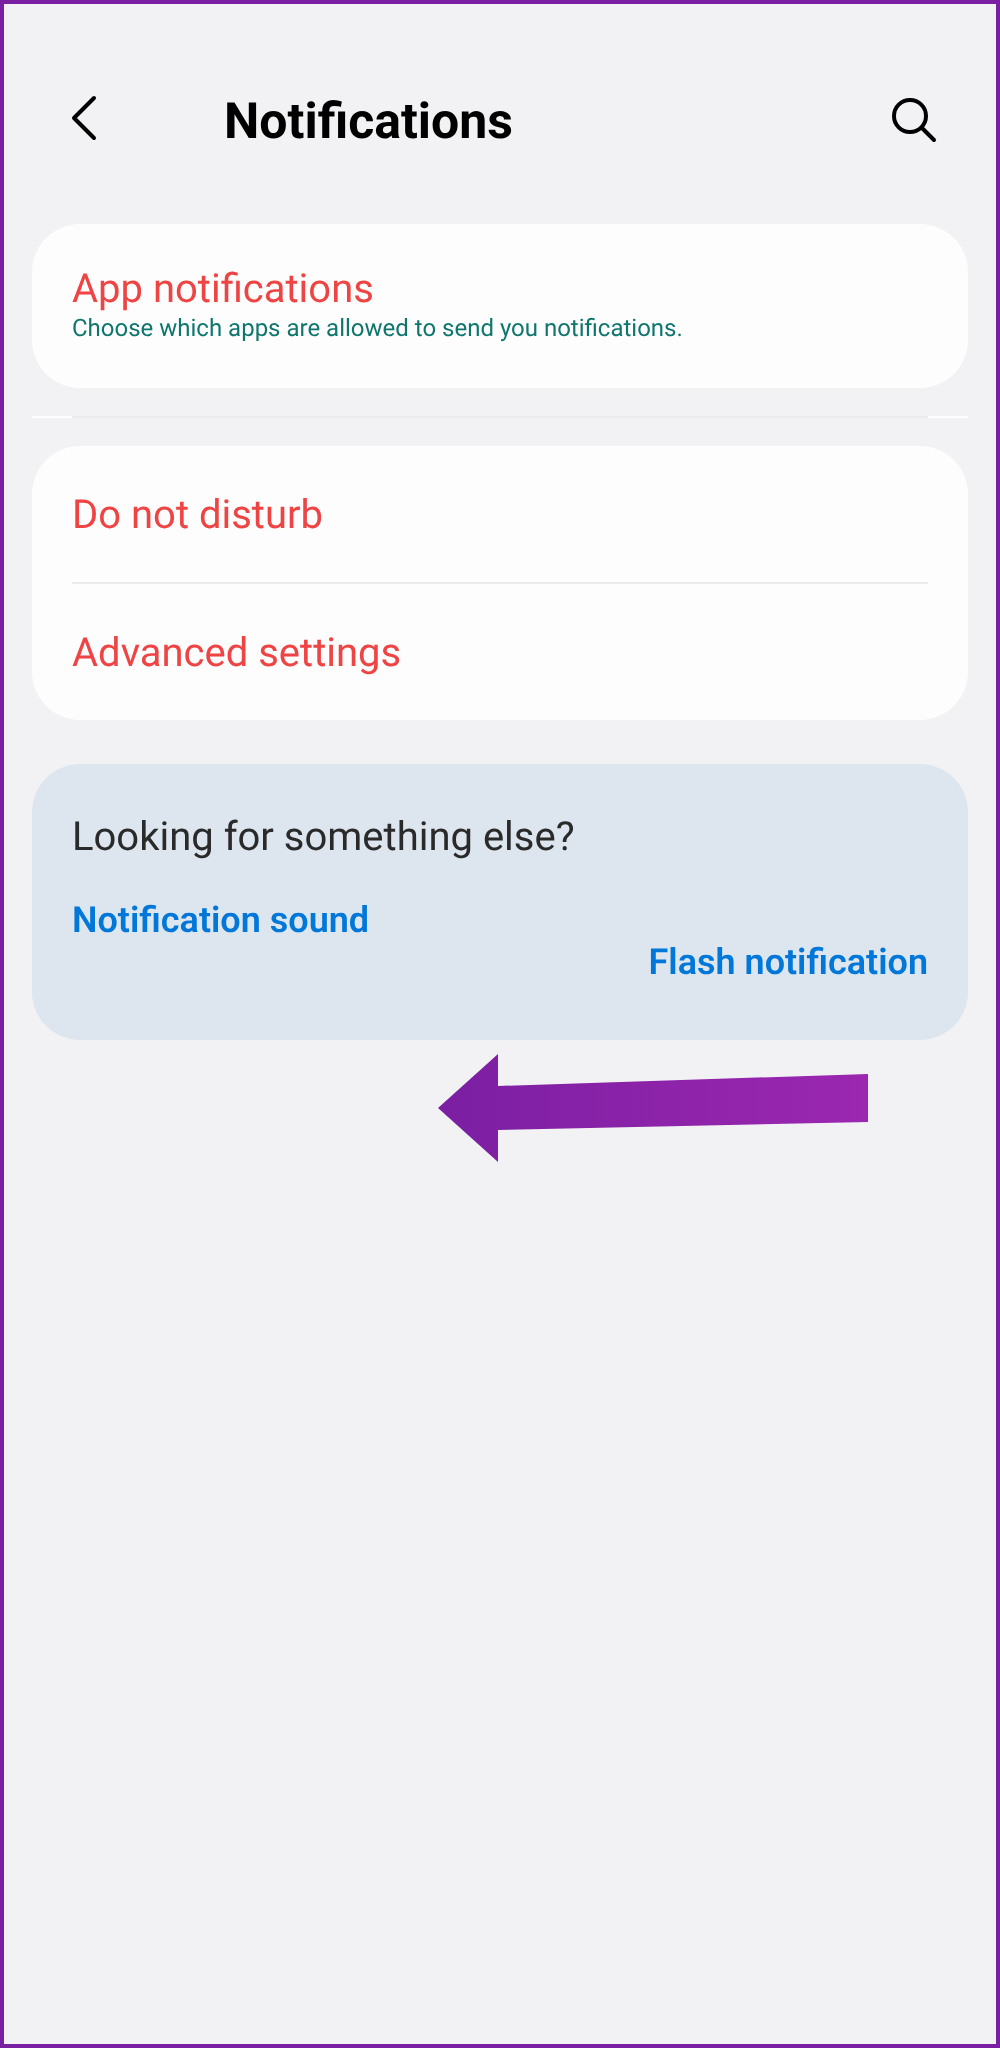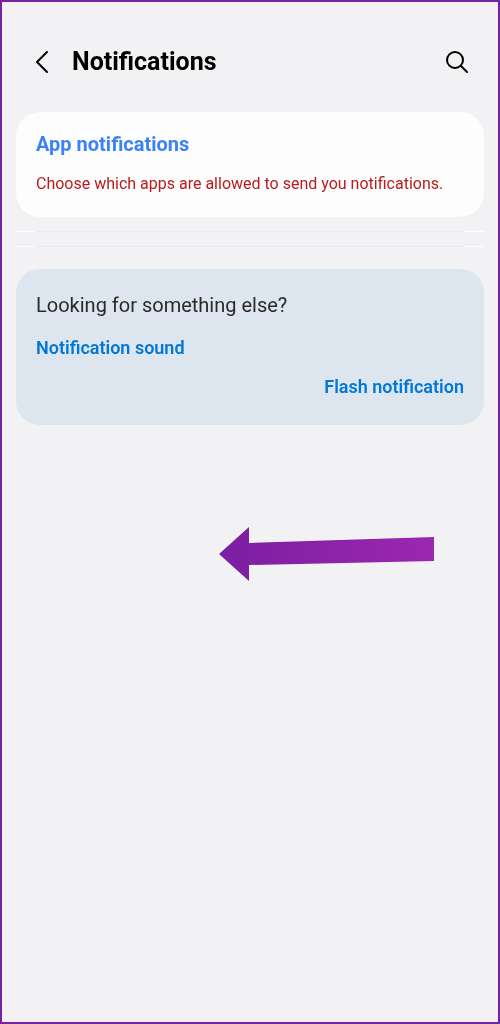--- a/index.html
+++ b/index.html
@@ -11,22 +11,22 @@
     body {
       width: 500px;
       height: 1024px;
       background: #f2f2f4;
       border: 2px solid #7b1fa2;
       position: relative;
       overflow: hidden;
     }
     .header {
       display: flex;
-      align-items: center;
       padding: 45px 28px 22px 28px;
+      gap: 40px;
     }
     .back-icon {
       width: 24px;
       height: 24px;
       display: flex;
       align-items: center;
       justify-content: center;
       margin-right: 18px;
     }
     .back-icon svg {
@@ -57,27 +57,27 @@
       overflow: hidden;
     }
     .card-item {
       padding: 22px 20px;
     }
     .card-item.with-subtitle {
       padding: 20px 20px 22px 20px;
     }
     .item-title {
       font-size: 20px;
-      color: #3b82f6;
-      font-weight: 700;
+      color: #ef4444;
+      font-weight: 400;
     }
     .item-subtitle {
-      font-size: 16px;
-      color: #b91c1c;
-      margin-top: 17px;
+      font-size: 12px;
+      color: #0f766e;
+      margin-top: 0;
       line-height: 1.35;
     }
     .divider {
       height: 1px;
       background: #ebebed;
       margin: 0 20px;
     }
     .looking-card {
       background: #dde6ee;
       border-radius: 24px;
@@ -86,21 +86,20 @@
     }
     .looking-title {
       font-size: 20px;
       color: #2a2a2a;
       margin-bottom: 20px;
     }
     .looking-link {
       font-size: 18px;
       color: #0077d9;
       font-weight: 600;
-      margin-bottom: 18px;
     }
     .looking-link:last-child {
       margin-bottom: 0;
       text-align: right;
     }
     .arrow-annotation {
       position: absolute;
       left: 212px;
       top: 517px;
       pointer-events: none;
@@ -129,21 +128,27 @@
     <div class="item-title">App notifications</div>
     <div class="item-subtitle">Choose which apps are allowed to send you notifications.</div>
   </div>
 </div>
 
 <div class="card">
   <div class="divider"></div>
 </div>
 
 <div class="card">
+  <div class="card-item">
+    <div class="item-title">Do not disturb</div>
+  </div>
   <div class="divider"></div>
+  <div class="card-item">
+    <div class="item-title">Advanced settings</div>
+  </div>
 </div>
 
 <div class="looking-card">
   <div class="looking-title">Looking for something else?</div>
   <div class="looking-link">Notification sound</div>
   <div class="looking-link">Flash notification</div>
 </div>
 
 <div class="arrow-annotation">
   <svg width="230" height="65" viewBox="0 0 230 65">

